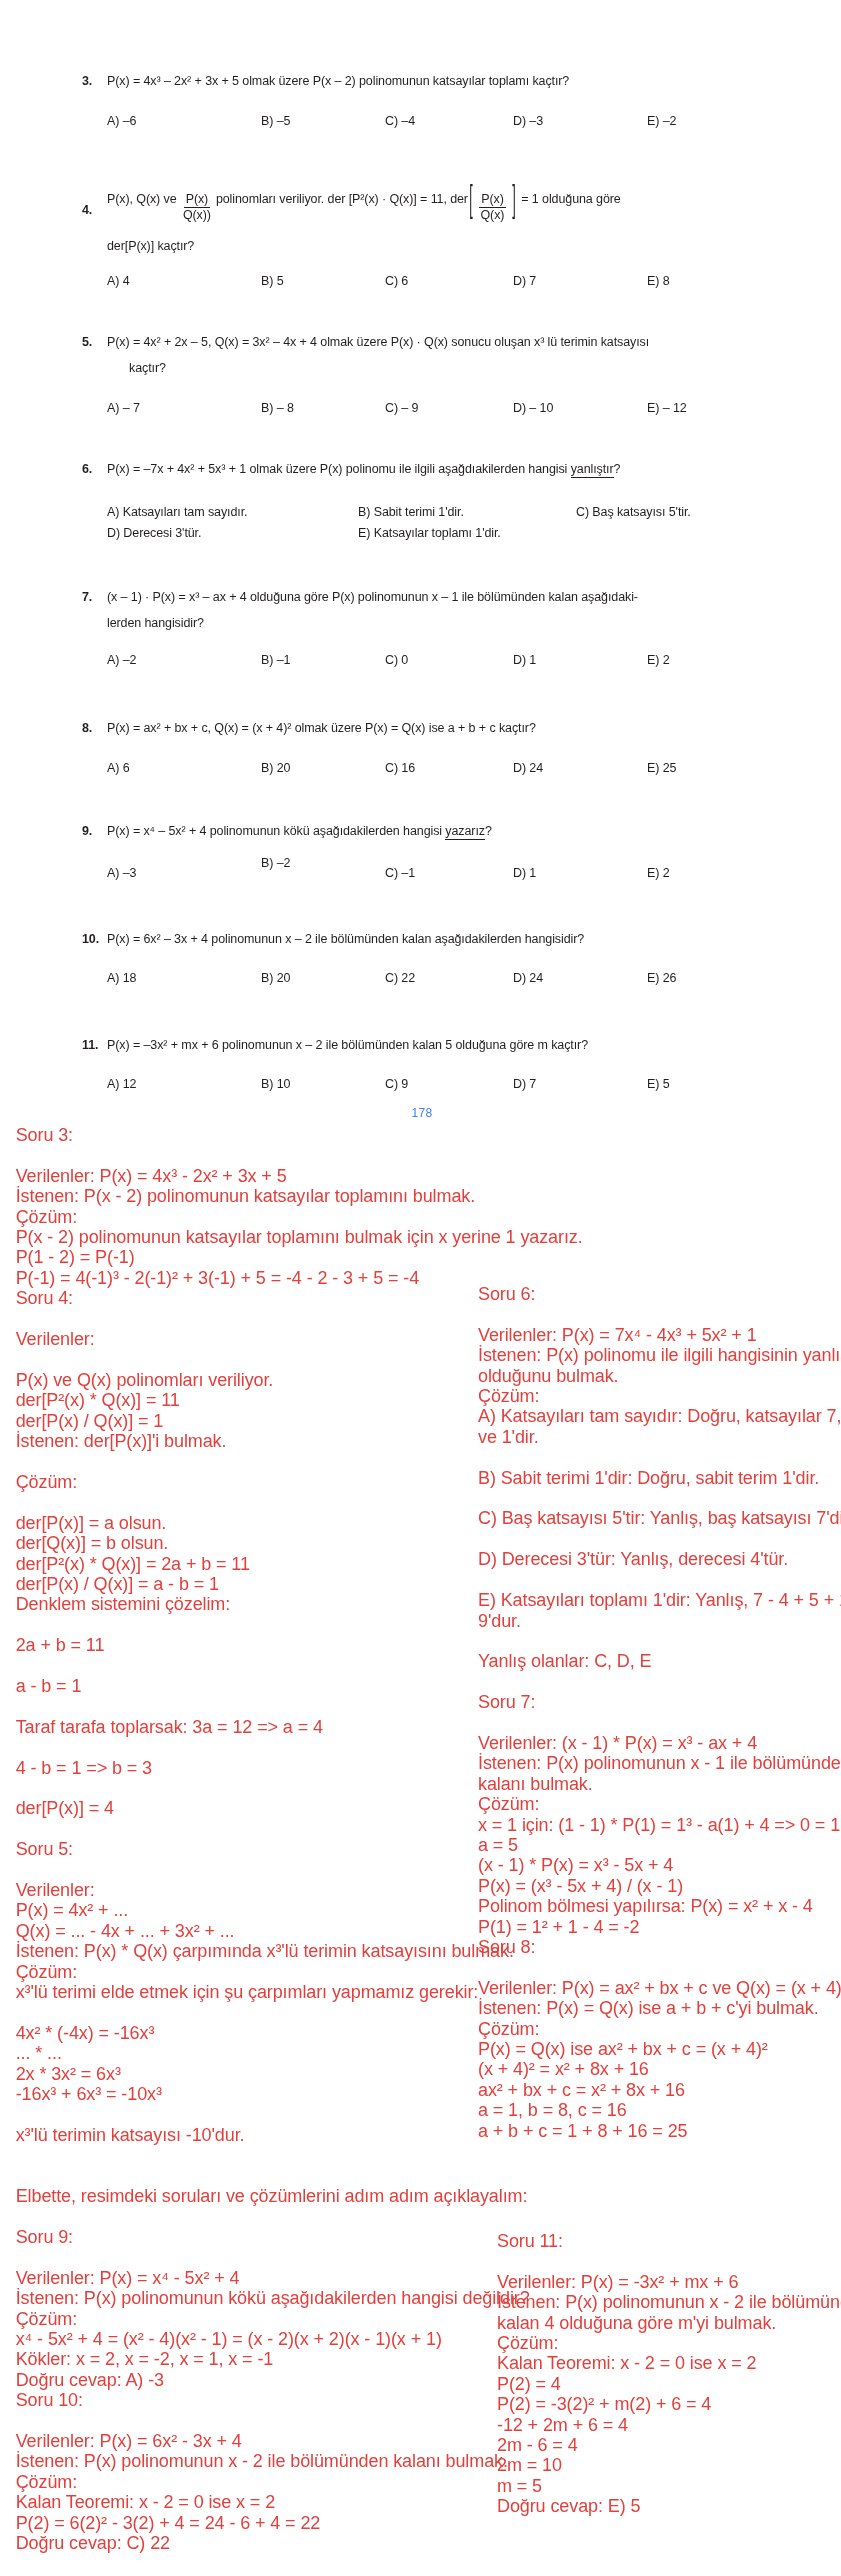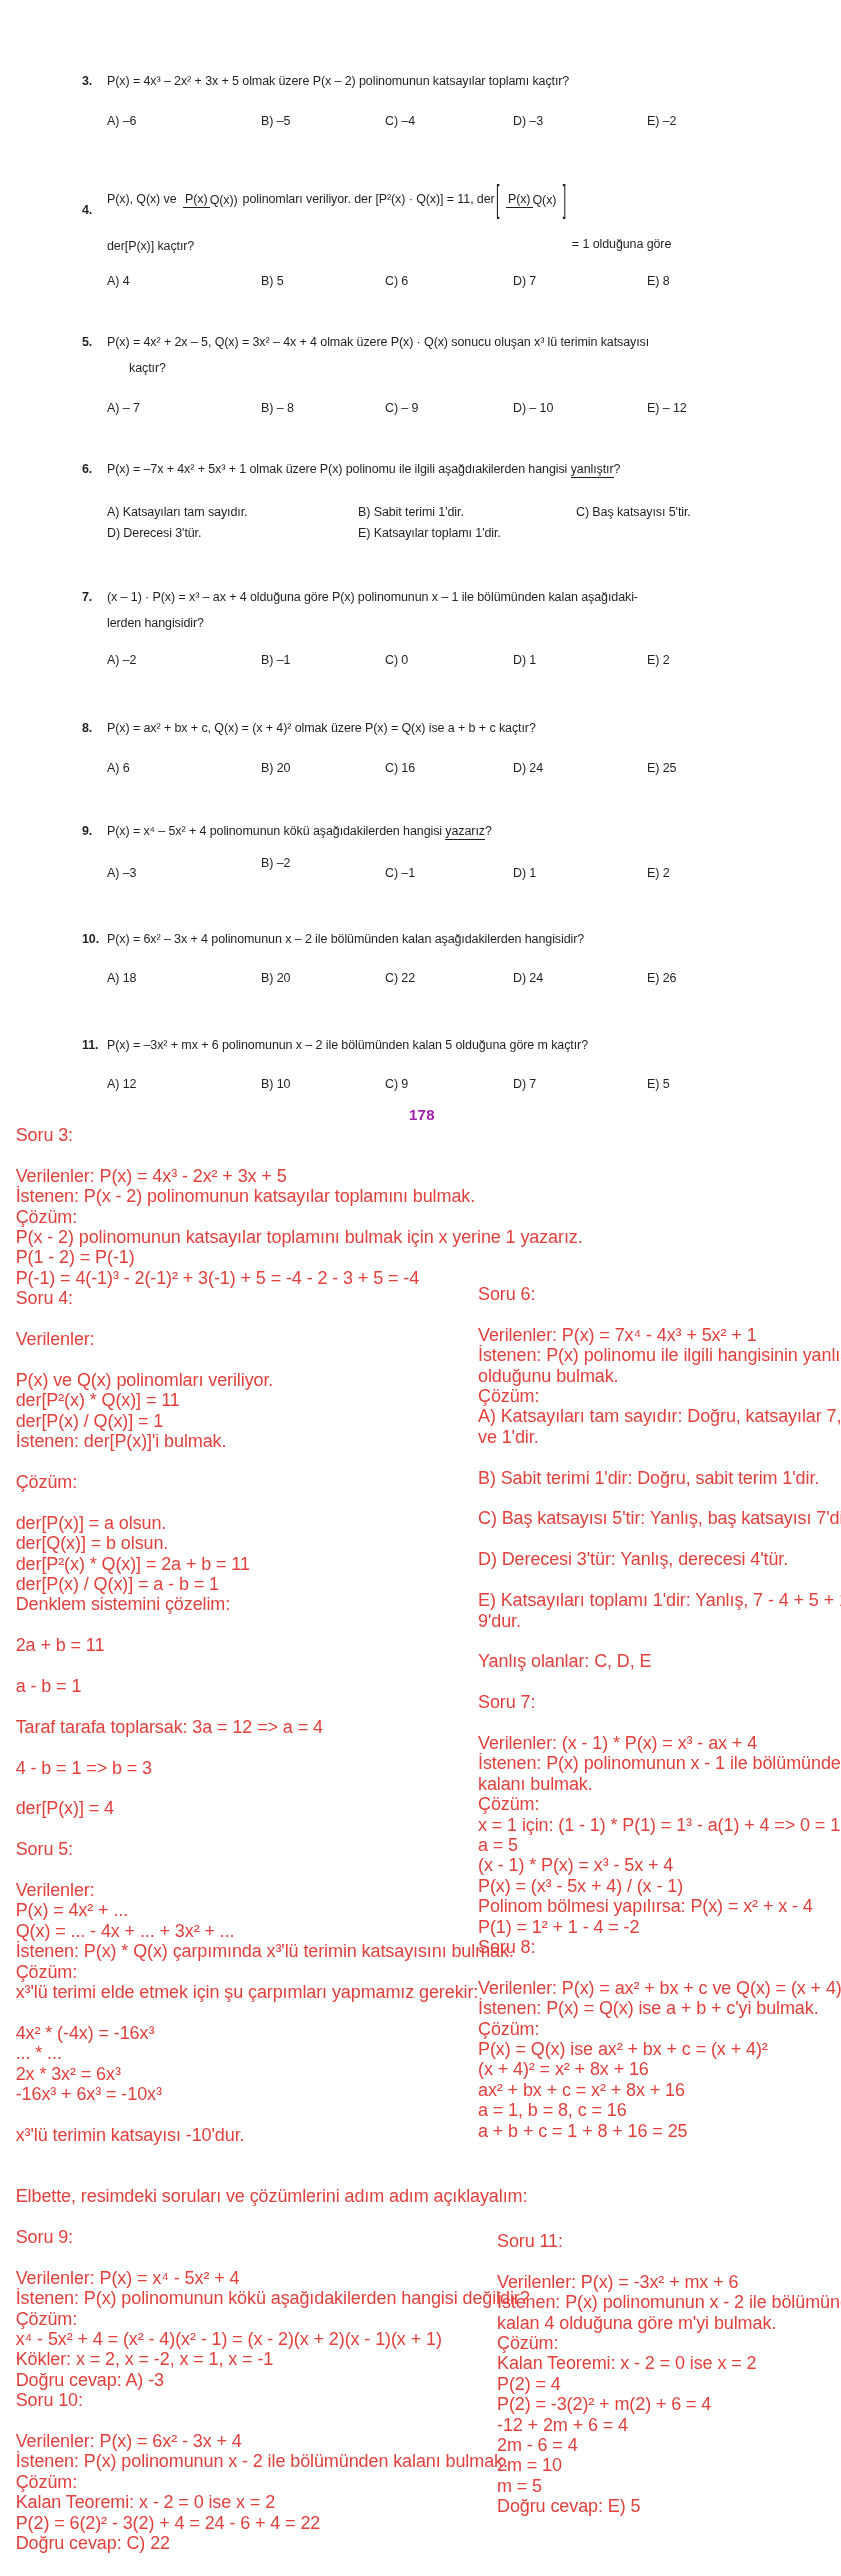--- a/index.html
+++ b/index.html
@@ -18,29 +18,29 @@
   }
   
   .q{position:absolute;left:82px;width:751px;font-size:12.5px;letter-spacing:-0.1px;}
   .qnum{position:absolute;left:0;top:0;font-weight:bold;}
   .qline{position:absolute;left:25px;top:0;white-space:nowrap;}
   .qline2{position:absolute;left:25px;white-space:nowrap;}
   .opt{position:absolute;white-space:nowrap;}
   .uword{border-bottom:1.4px solid var(--ink);padding-bottom:0.7px;}
   
   .q4line1{position:absolute;left:25px;top:0;height:40px;display:flex;align-items:flex-start;white-space:nowrap;}
-  .frac{display:inline-flex;flex-direction:row;align-items:center;margin:0 5px;line-height:1.12;}
+  .frac{display:inline-flex;flex-direction:column;align-items:center;margin:0 5px;line-height:1.12;}
   .frac .num{border-bottom:1.1px solid var(--ink);padding:0 2.1px 0.7px 2.1px;}
   .frac .den{padding-top:0.7px;}
   .bigbr{display:inline-block;transform:scaleY(2.9);font-weight:300;margin:0 1.4px;}
-  .sp-l{margin-left:4.3px;margin-top:45px;}
+  .sp-l{margin-left:4.3px;}
   .sp-r{margin-right:1.4px;}
   
   .pagenum{position:absolute;left:397px;top:1106px;width:50px;text-align:center;
-    font-size:15px;font-weight:bold;color:#a21caf;letter-spacing:0.4px;}
+    font-size:12px;font-weight:normal;color:#3b82f6;letter-spacing:0.4px;}
   
   .sol{position:absolute;font-size:18px;line-height:20.4px;color:var(--red);
     white-space:pre;letter-spacing:-0.1px;}
   .sol-left{left:15.7px;top:1125px;}
   .sol-rtop{left:478px;top:1284px;}
   .sol-rbot{left:497px;top:2231px;}
 </style>
 </head>
 <body>
 

